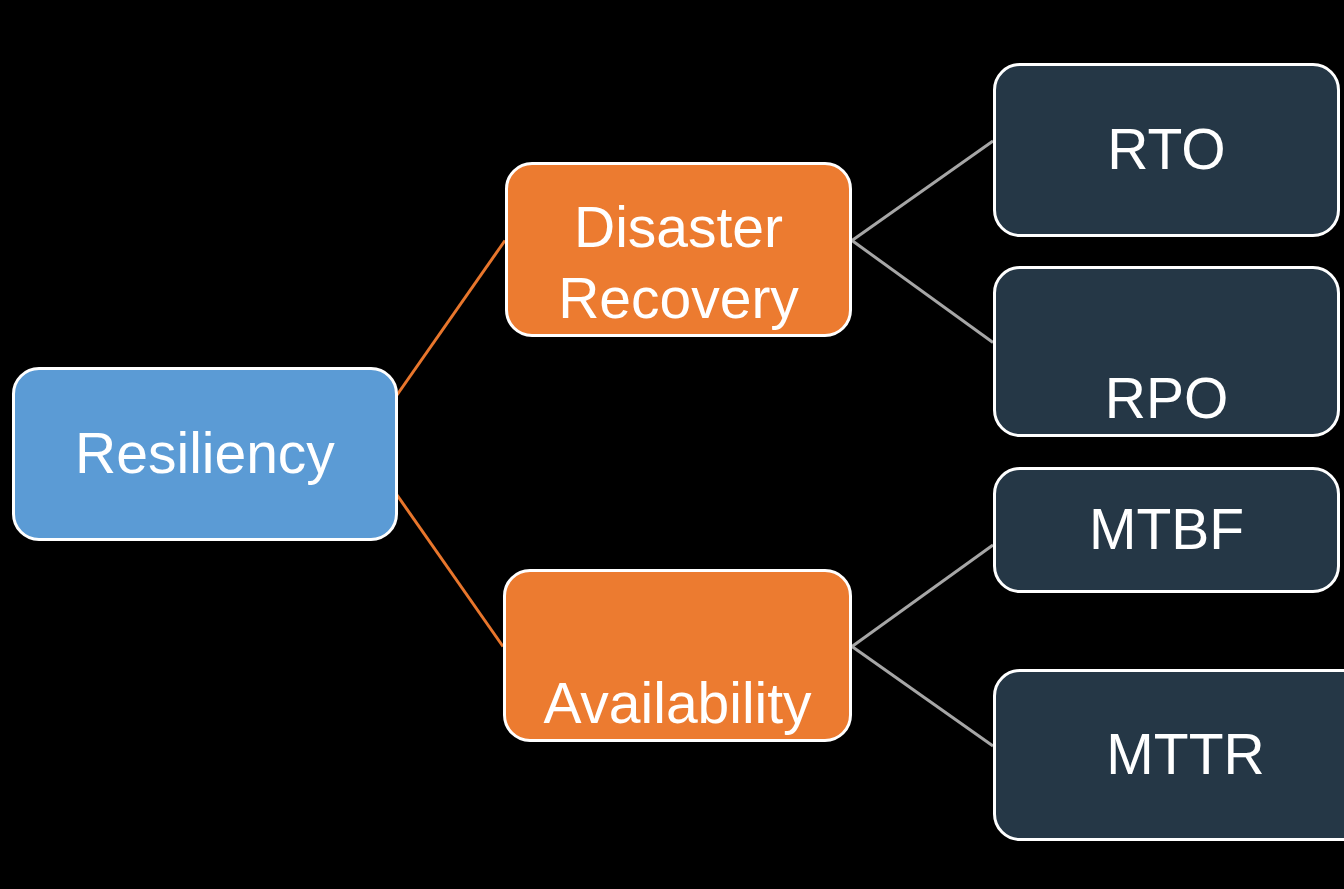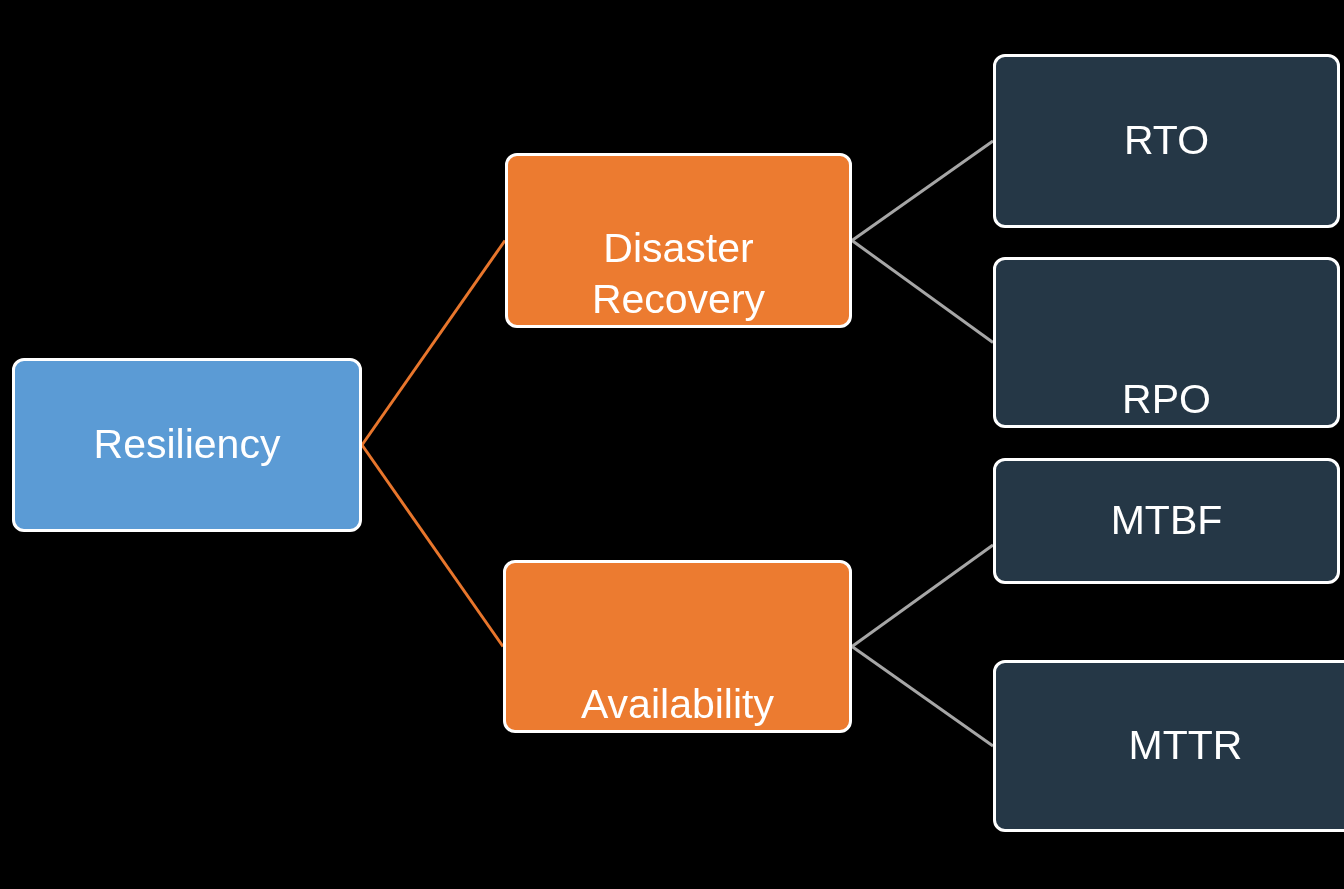--- a/index.html
+++ b/index.html
@@ -26,34 +26,35 @@
   .node {
     position: absolute;
     z-index: 1;
     display: flex;
     align-items: center;
     justify-content: center;
     text-align: center;
     box-sizing: border-box;
     color: var(--label, #ffffff);
     border: 3px solid var(--border, #ffffff);
-    border-radius: 12px;
-    font-size: 41px;
+    border-radius: 27px;
+    font-size: 57px;
     line-height: 1.25;
+    margin-top: 9px;
   }
   .node .label {
     display: block;
     padding: 0 26px;
   }
   .node-root   { background: var(--root-fill, #5B9BD5); }
   .node-branch { background: var(--branch-fill, #EC7B30); align-items: flex-end; }
   .node-leaf   { background: var(--leaf-fill, #253746); }
 
   
-  #node-resiliency        { left: 12px;  top: 358px; width: 350px; height: 174px; }
+  #node-resiliency        { left: 12px;  top: 358px; width: 386px; height: 174px; }
   #node-disaster-recovery { left: 505px; top: 153px; width: 347px; height: 175px; }
   #node-availability      { left: 503px; top: 560px; width: 349px; height: 173px; }
   #node-rto               { left: 993px; top: 54px;  width: 347px; height: 174px; }
   #node-rpo               { left: 993px; top: 257px; width: 347px; height: 171px; align-items: flex-end; }
   #node-mtbf              { left: 993px; top: 458px; width: 347px; height: 126px; }
   #node-mttr              { left: 993px; top: 660px; width: 385px; height: 172px; }
 </style>
 </head>
 <body>
 

